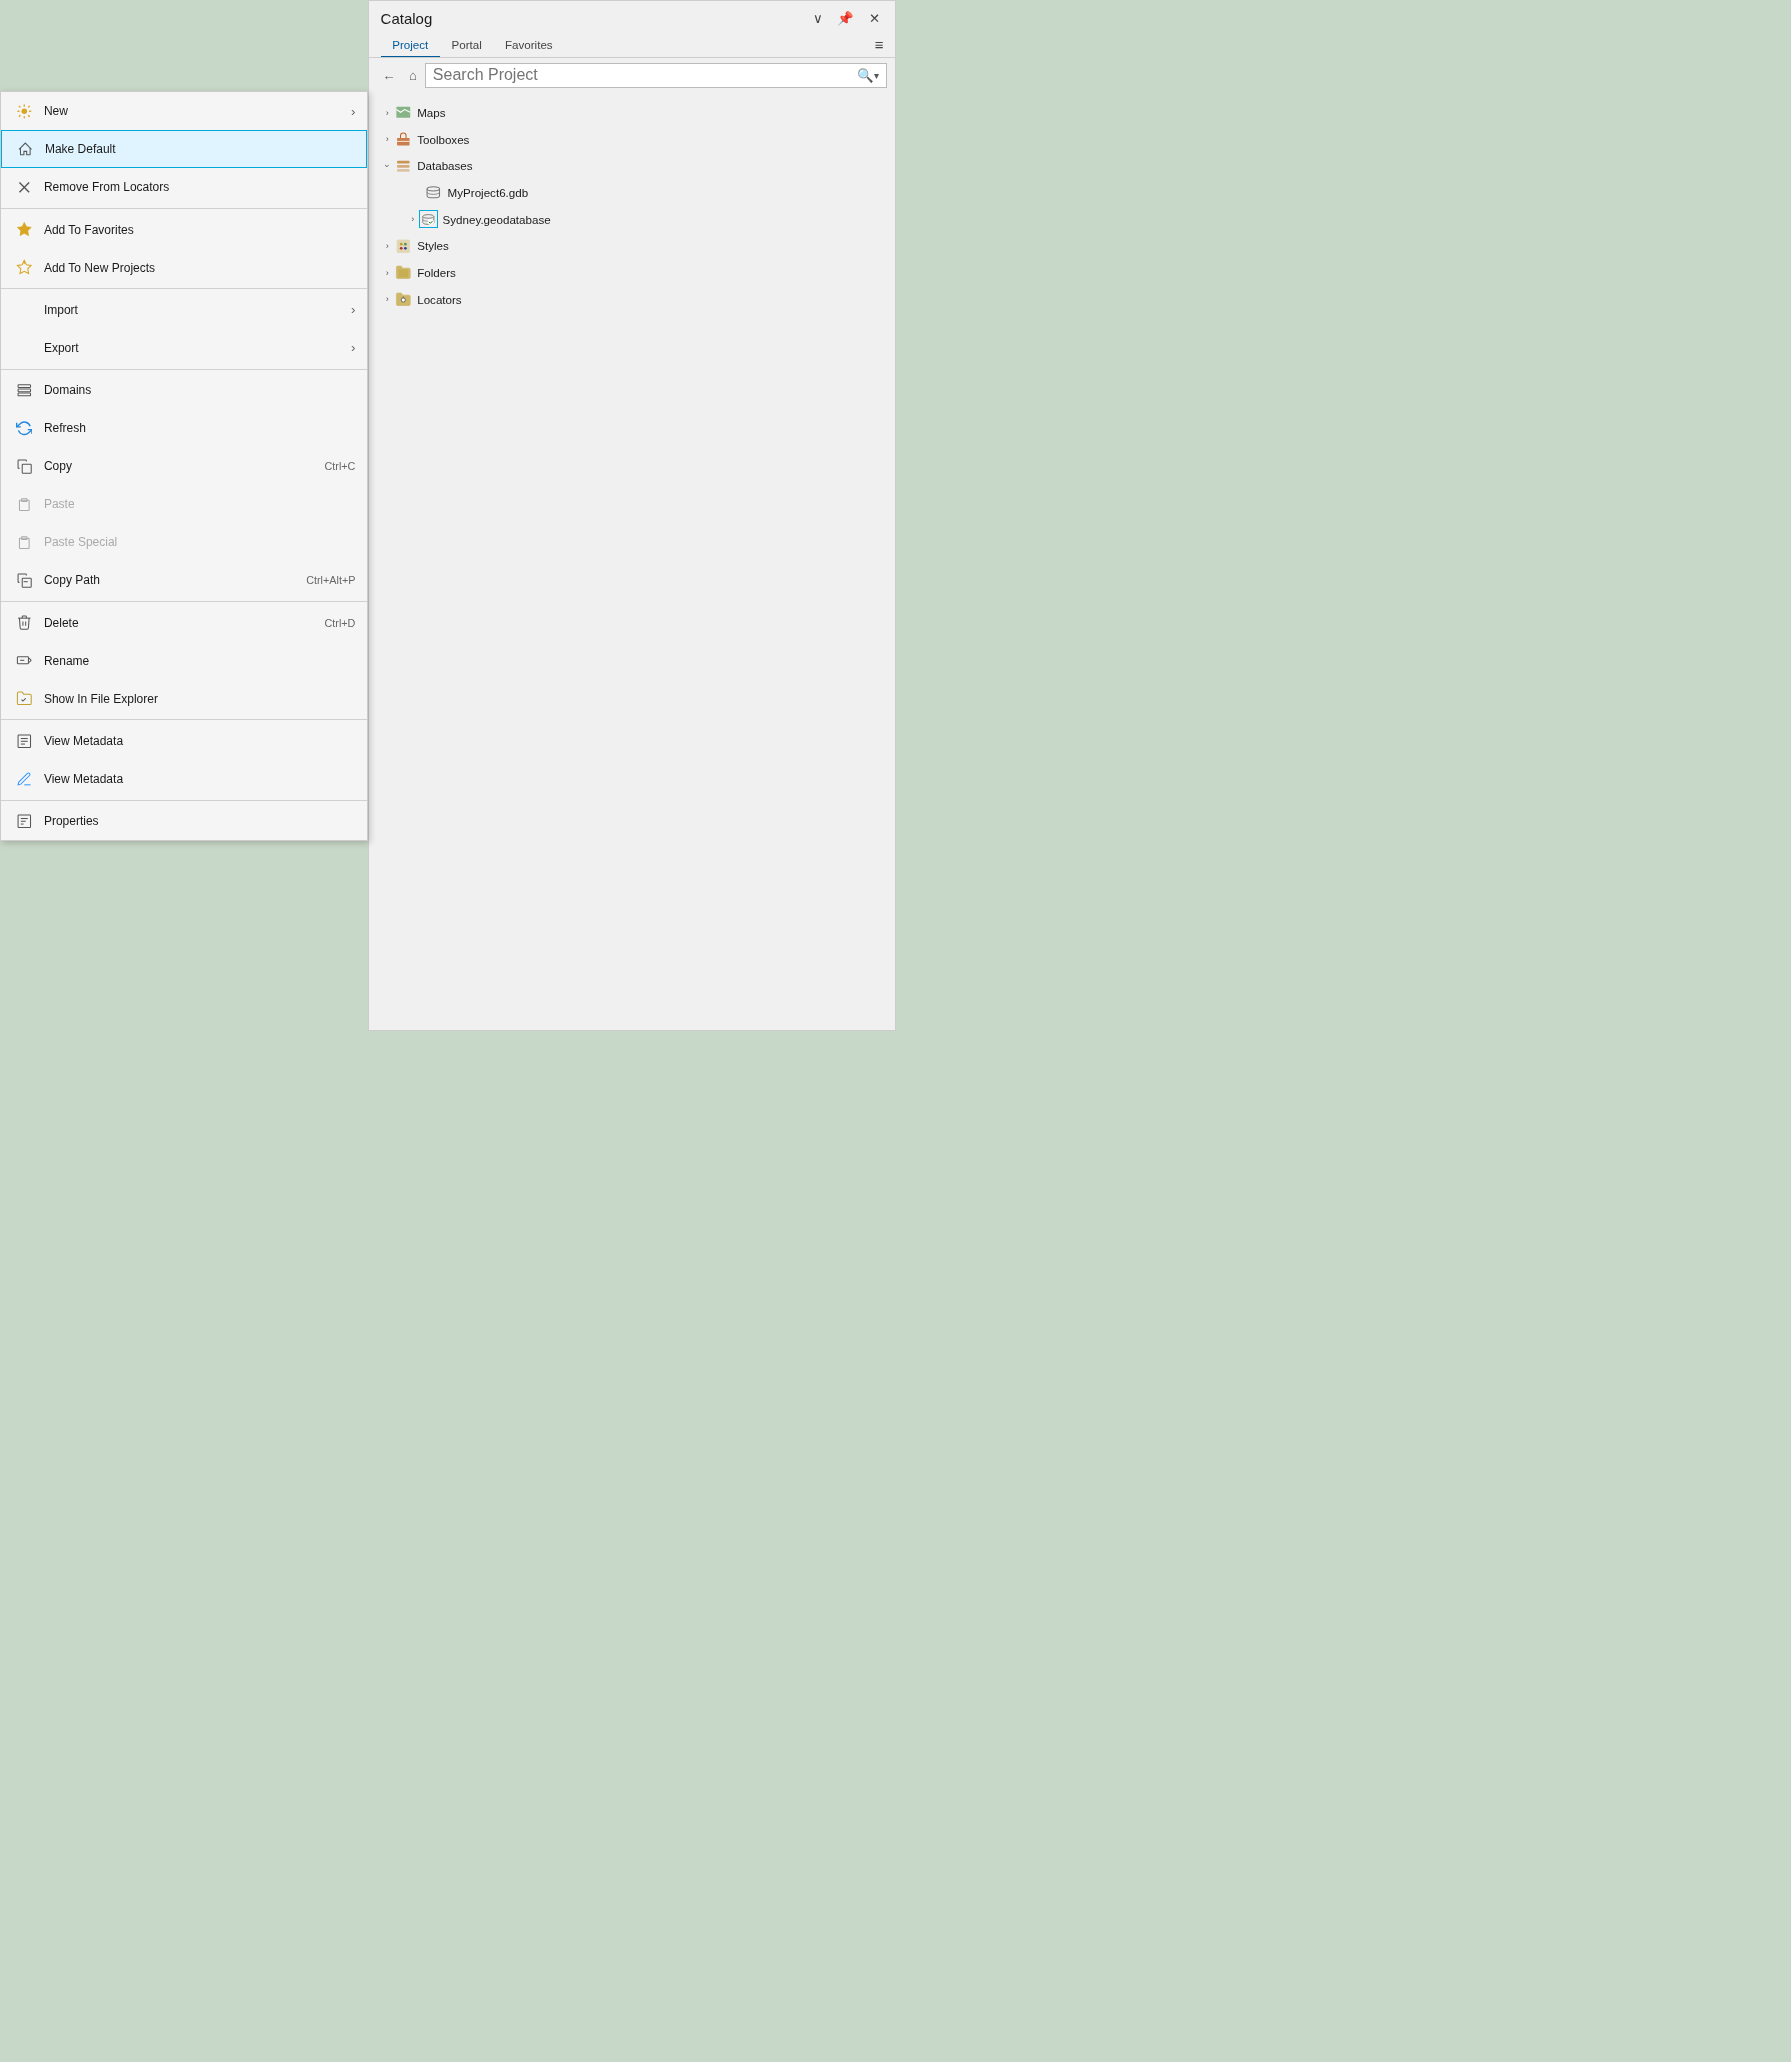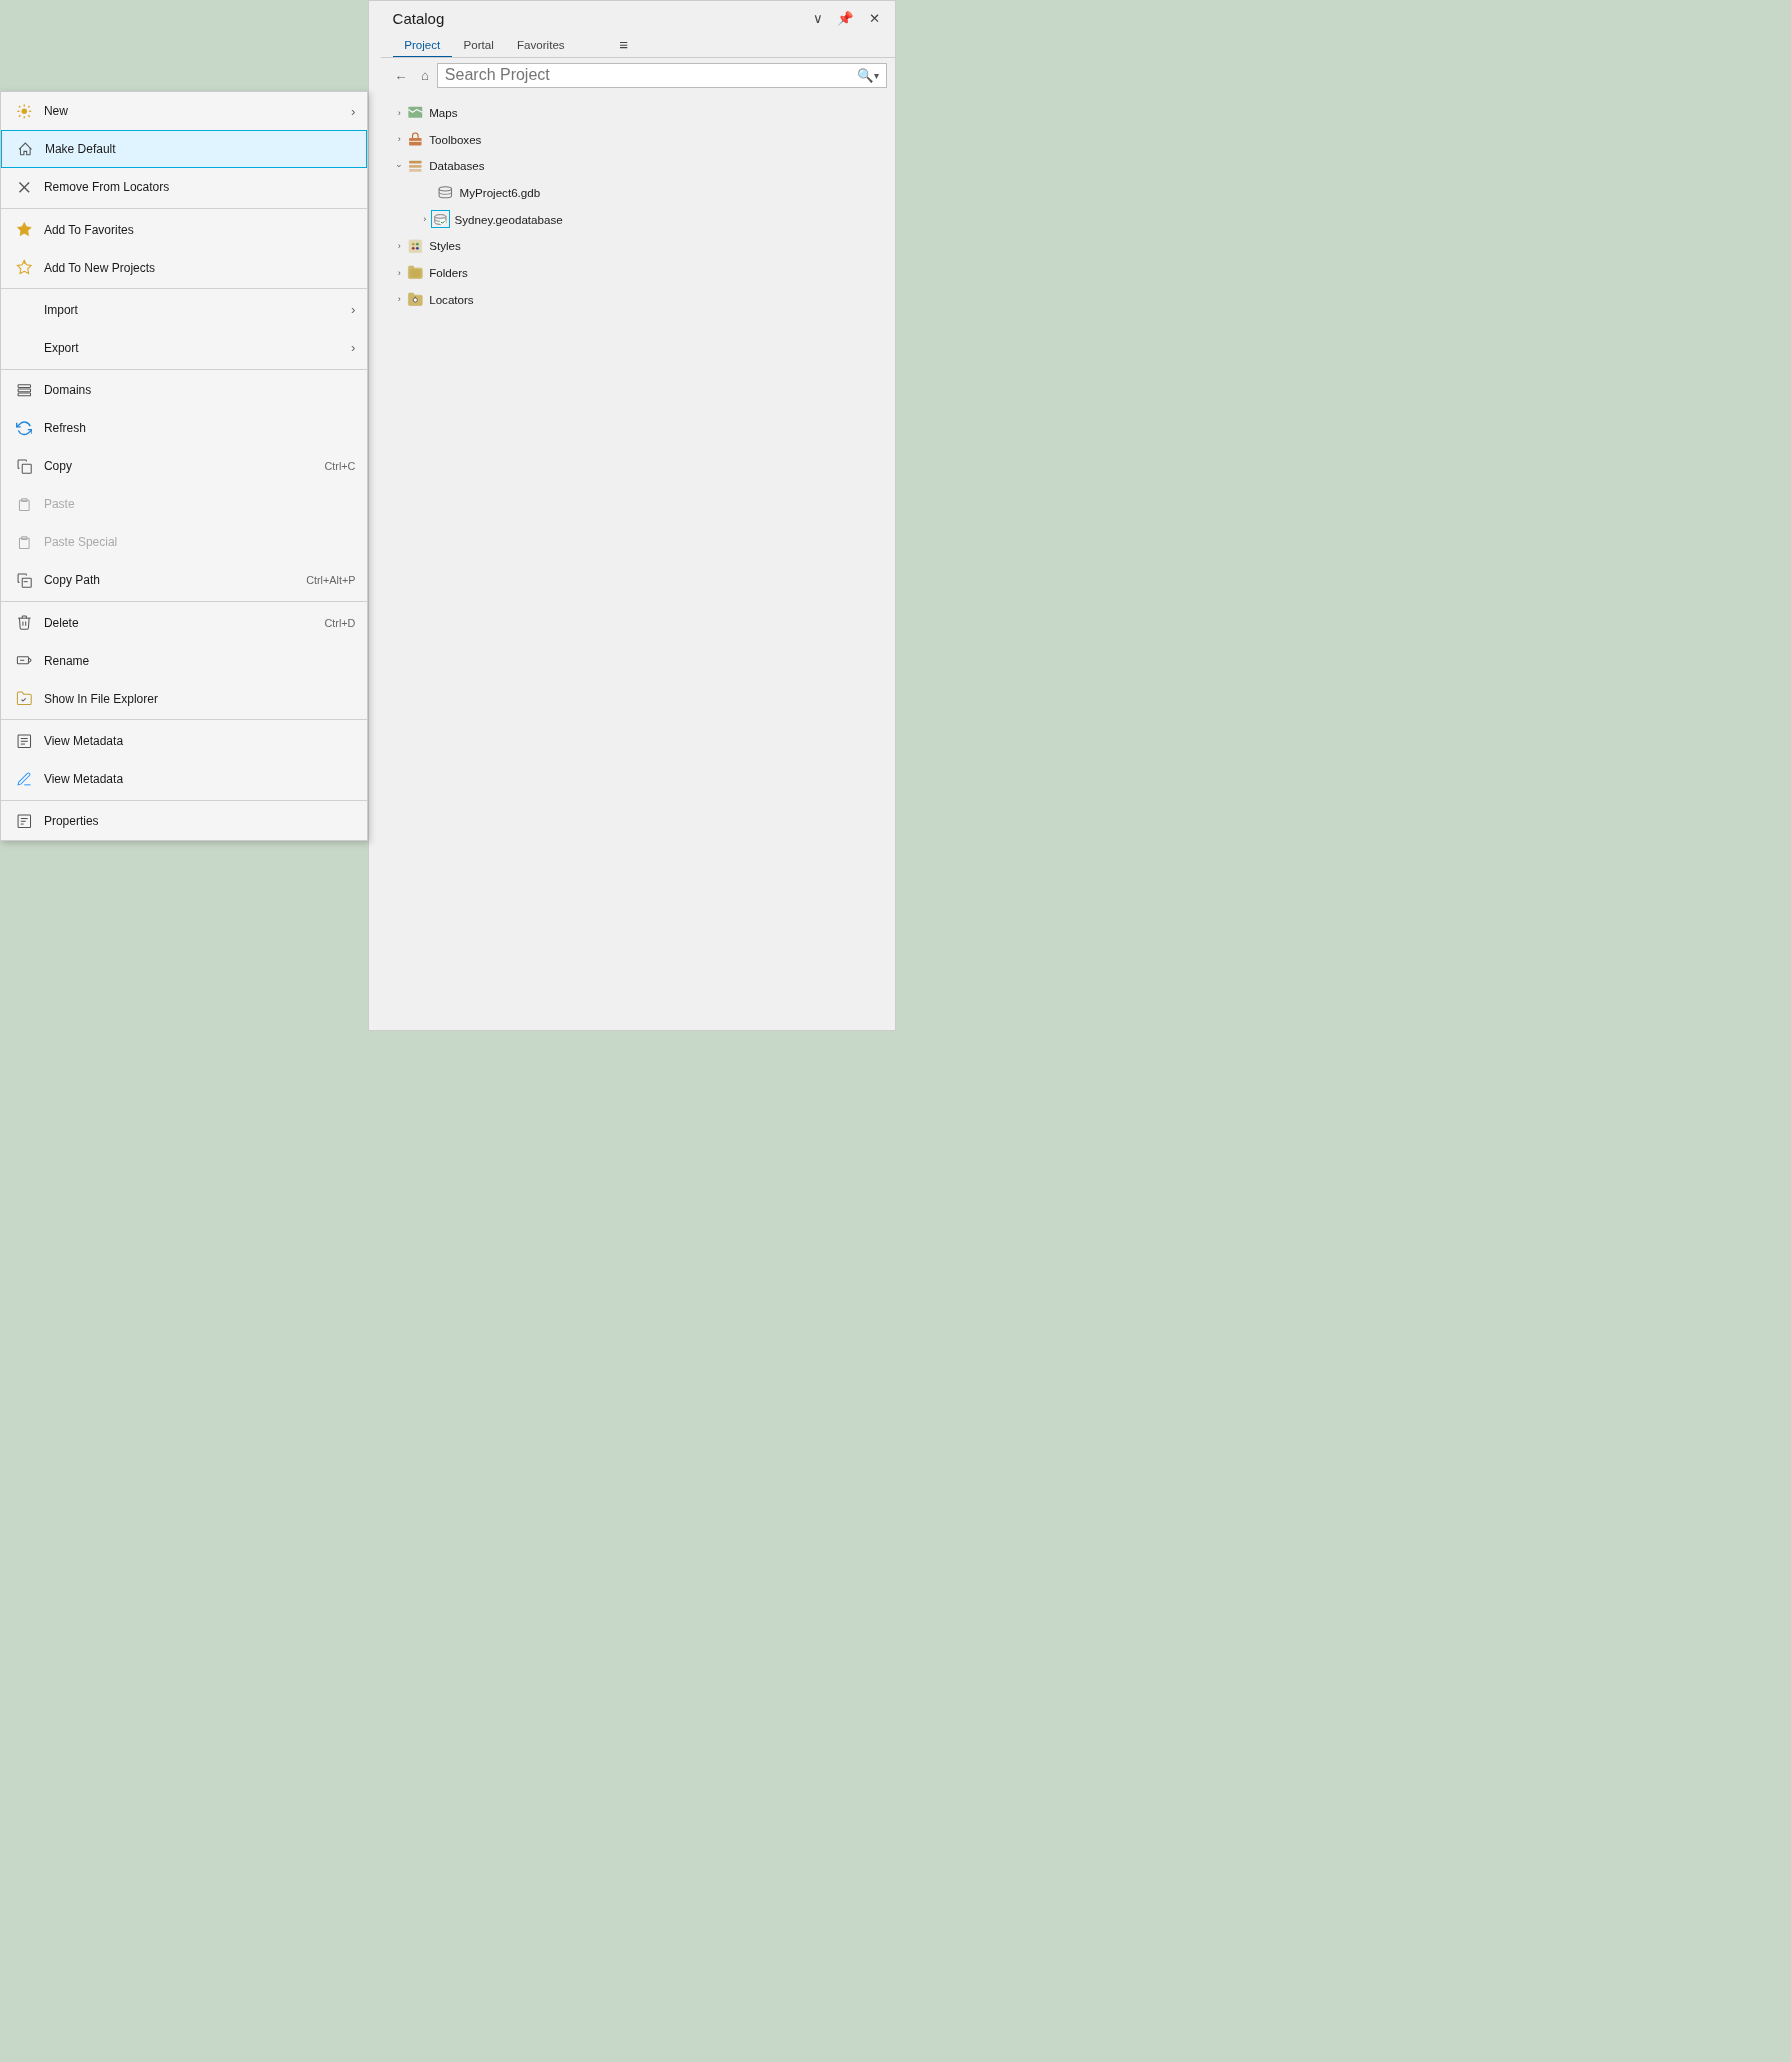--- a/index.html
+++ b/index.html
@@ -82,21 +82,20 @@
     }
 
     
     .catalog-panel {
       flex: 1;
       background: #f0f0f0;
       border: 0.8px solid #ccc;
       display: flex;
       flex-direction: column;
       margin-left: 0;
-      padding-left: 12px;
     }
 
     .catalog-titlebar {
       display: flex;
       align-items: center;
       justify-content: space-between;
       padding: 8.3px 11.6px 5px 11.6px;
       background: #f0f0f0;
     }
 
@@ -120,20 +119,21 @@
       color: #444;
       padding: 1.7px 3.3px;
     }
 
     .catalog-tabs {
       display: flex;
       align-items: center;
       padding: 0 11.6px;
       border-bottom: 0.8px solid #ccc;
       background: #f0f0f0;
+      justify-content: space-between;
       gap: 43px;
     }
 
     .catalog-tabs-left {
       display: flex;
       gap: 0;
     }
 
     .tab {
       padding: 5px 11.6px;

